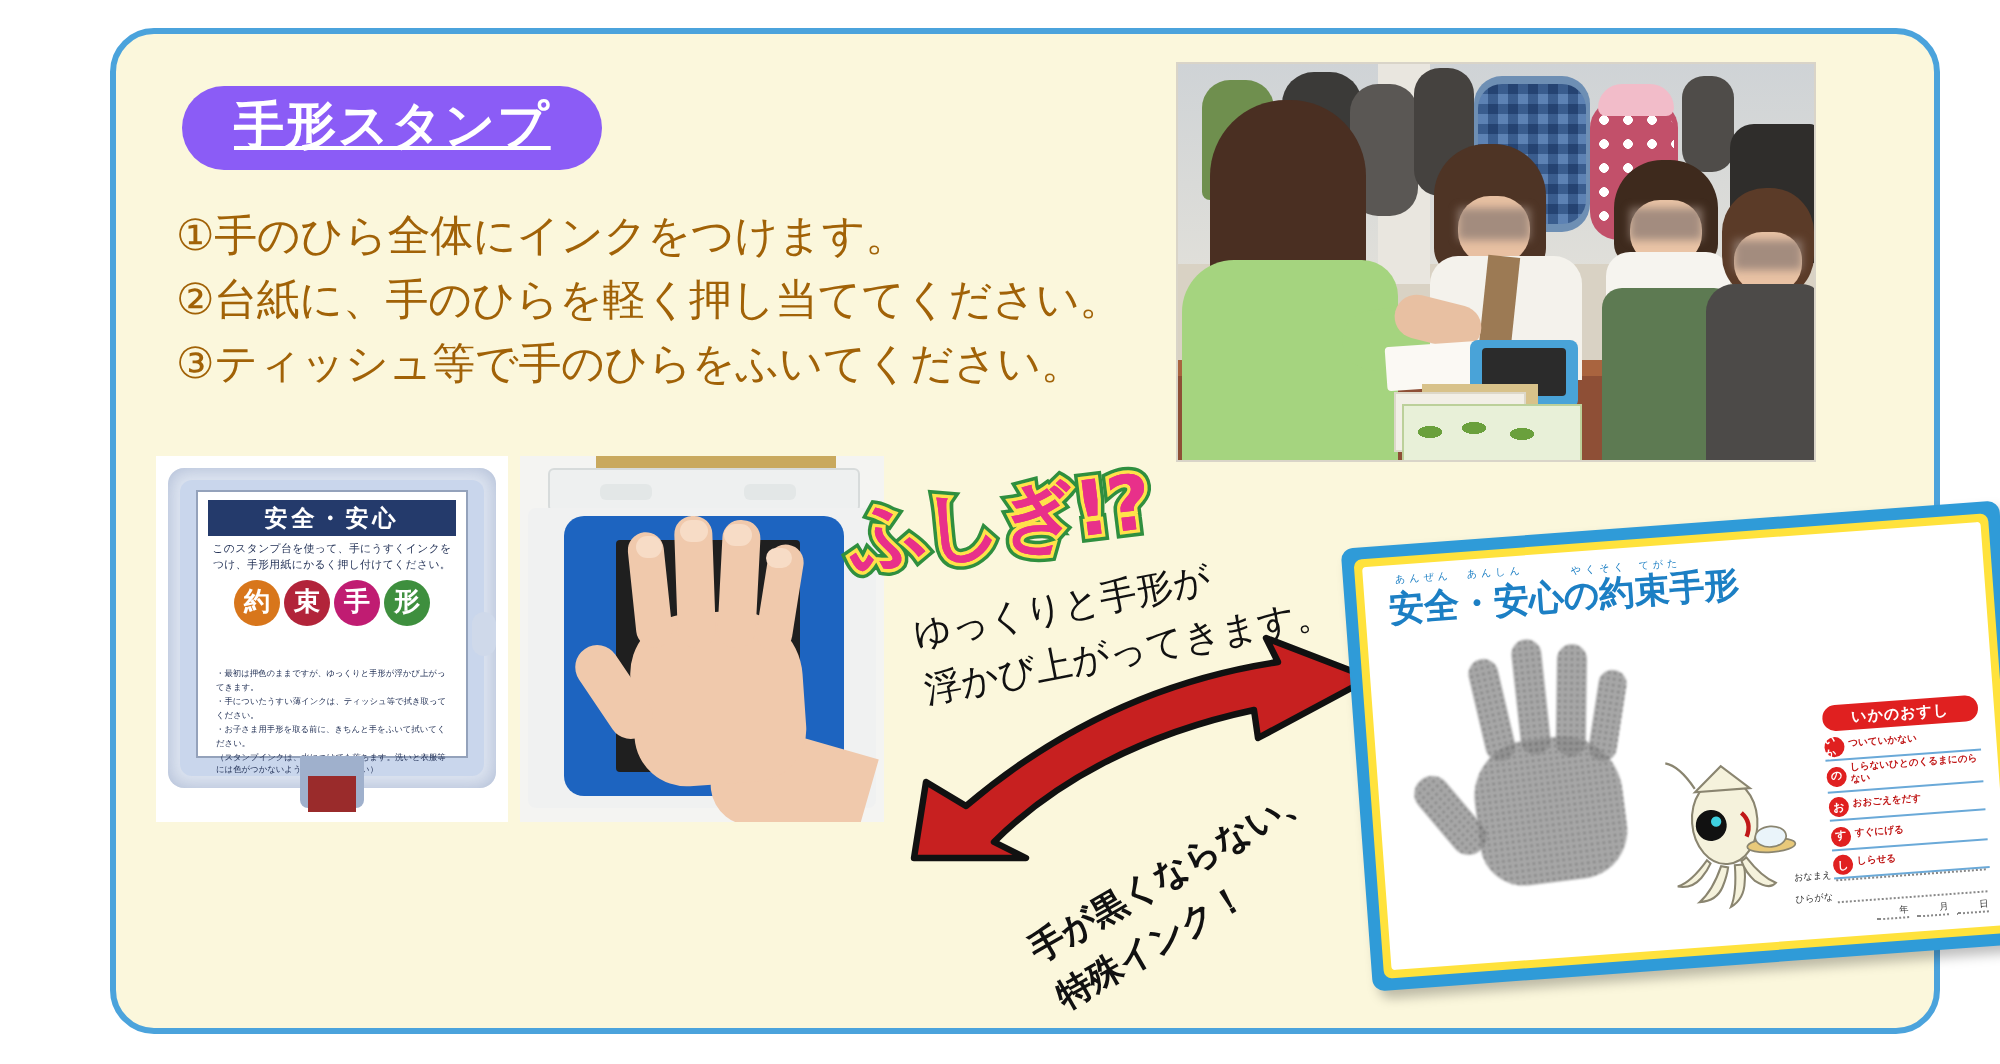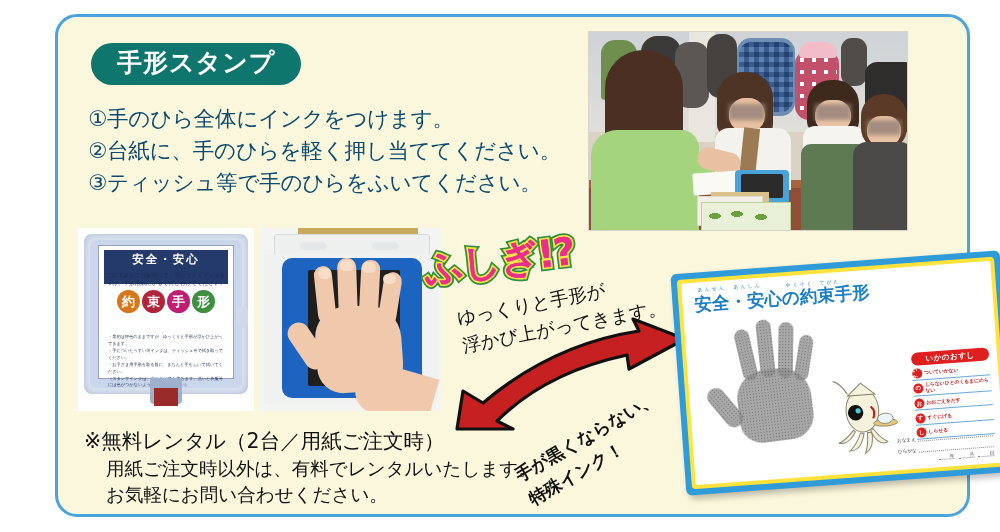--- a/index.html
+++ b/index.html
@@ -15,31 +15,32 @@
     position:absolute;left:55px;top:14px;width:915px;height:503px;
     background:#FBF7DC;
     border:3px solid #4BA3DC;
     border-radius:22px;
     box-sizing:border-box;
   }
   
   #headerPill{
     position:absolute;left:33px;top:26px;
     padding:7px 26px 9px 26px;
-    background:#0f766e;
+    background:#8b5cf6;
     border-radius:24px;
     color:#ffffff;
     font-size:25px;font-weight:bold;letter-spacing:1px;
     white-space:nowrap;
     line-height:1.05;
+    text-decoration:underline;
   }
   
   #steps{
     position:absolute;left:30px;top:86px;width:500px;
-    color:#0c4a6e;
+    color:#a16207;
     font-size:21.5px;
     line-height:1.48;
     letter-spacing:-0.2px;
   }
   #steps .step{white-space:nowrap;}
   #steps .cont{padding-left:22px;white-space:nowrap;}
   
   #note{
     position:absolute;left:26px;top:410px;width:470px;
     color:#111;font-size:19.5px;line-height:1.42;
@@ -117,21 +118,21 @@
     position:absolute;left:20px;top:211px;width:176px;height:183px;
     background:#ffffff;overflow:hidden;
   }
   #casePhoto .caseOuter{left:6px;top:6px;width:164px;height:160px;background:#dfe6f2;border-radius:8px;
      box-shadow:inset 0 0 10px rgba(120,140,180,.5);}
   #casePhoto .caseInner{left:12px;top:12px;width:152px;height:148px;background:#c9d6ec;border-radius:6px;}
   #casePhoto .label{left:20px;top:17px;width:136px;height:134px;background:#ffffff;border:1px solid #94a2bb;box-sizing:border-box;}
   #casePhoto .tab{left:72px;top:150px;width:32px;height:26px;background:#9fb0cc;border-radius:0 0 4px 4px;}
   #casePhoto .tabRed{left:76px;top:160px;width:24px;height:18px;background:#9a2b2b;}
   #casePhoto .hinge{left:158px;top:78px;width:12px;height:22px;background:#cfd9ea;border-radius:6px;}
-  .lblTitle{position:absolute;left:26px;top:22px;width:124px;height:34px;background:#243a6b;
+  .lblTitle{position:absolute;left:26px;top:22px;width:124px;height:18px;background:#243a6b;
      color:#fff;font-size:11.5px;font-weight:bold;text-align:center;line-height:18px;letter-spacing:2px;}
   .lblSub{position:absolute;left:26px;top:43px;width:124px;color:#1d2c52;font-size:5.4px;
      text-align:center;line-height:1.5;letter-spacing:.2px;}
   .lblCircles{position:absolute;left:28px;top:62px;width:120px;height:24px;display:flex;justify-content:center;gap:2px;}
   .lblCircles span{width:23px;height:23px;border-radius:50%;color:#fff;font-size:13px;font-weight:bold;
      display:flex;align-items:center;justify-content:center;line-height:1;}
   .lblStamp{position:absolute;left:26px;top:88px;width:124px;text-align:center;
      color:#111;font-size:13.5px;font-weight:bold;letter-spacing:1px;}
   .lblFine{position:absolute;left:30px;top:106px;width:118px;color:#1d2c52;font-size:4.2px;line-height:1.65;}
 
@@ -244,25 +245,20 @@
 <div id="panel">
 
   <div id="headerPill">手形スタンプ</div>
 
   <div id="steps">
     <div class="step">①手のひら全体にインクをつけます。</div>
     <div class="step">②台紙に、手のひらを軽く押し当ててください。</div>
     <div class="step">③ティッシュ等で手のひらをふいてください。</div>
   </div>
 
-  <div id="note">
-    <div class="n1">※無料レンタル（2台／用紙ご注文時）</div>
-    <div class="n2">用紙ご注文時以外は、有料でレンタルいたします。</div>
-    <div class="n3">お気軽にお問い合わせください。</div>
-  </div>
 
   <div id="eventPhoto">
     <div class="ph bg-wall"></div>
     <div class="ph bg-floor"></div>
     <div class="ph tent"></div>
     <div class="ph c1"></div>
     <div class="ph c2"></div>
     <div class="ph c3"></div>
     <div class="ph c4"></div>
     <div class="ph c5"></div>

